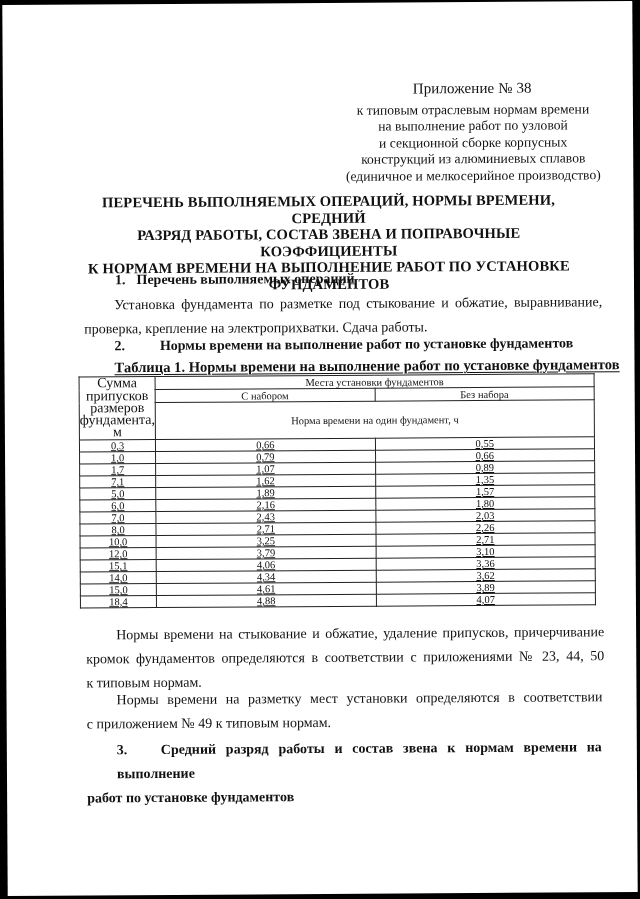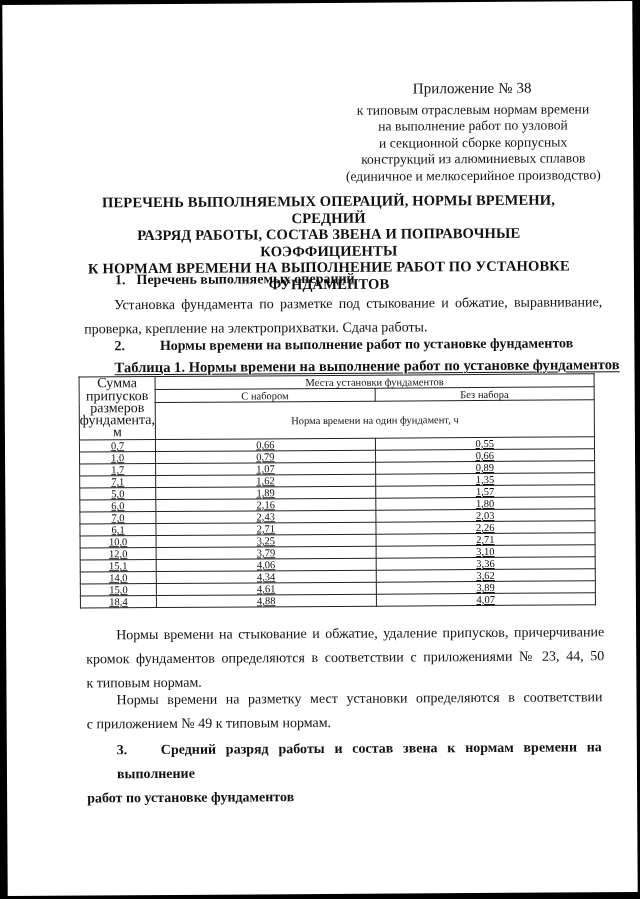--- a/index.html
+++ b/index.html
@@ -185,21 +185,21 @@
       </tr>
       <tr class="hdr-row2">
         <td>С набором</td>
         <td>Без набора</td>
       </tr>
       <tr class="hdr-row3">
         <td colspan="2">Норма времени на один фундамент, ч</td>
       </tr>
 
       <tr class="data-row">
-        <td>0,7</td>
+        <td>0,3</td>
         <td>0,66</td>
         <td>0,55</td>
       </tr>
       <tr class="data-row">
         <td>1,0</td>
         <td>0,79</td>
         <td>0,66</td>
       </tr>
       <tr class="data-row">
         <td>1,7</td>
@@ -220,21 +220,21 @@
         <td>6,0</td>
         <td>2,16</td>
         <td>1,80</td>
       </tr>
       <tr class="data-row">
         <td>7,0</td>
         <td>2,43</td>
         <td>2,03</td>
       </tr>
       <tr class="data-row">
-        <td>6,1</td>
+        <td>8,0</td>
         <td>2,71</td>
         <td>2,26</td>
       </tr>
       <tr class="data-row">
         <td>10,0</td>
         <td>3,25</td>
         <td>2,71</td>
       </tr>
       <tr class="data-row">
         <td>12,0</td>

